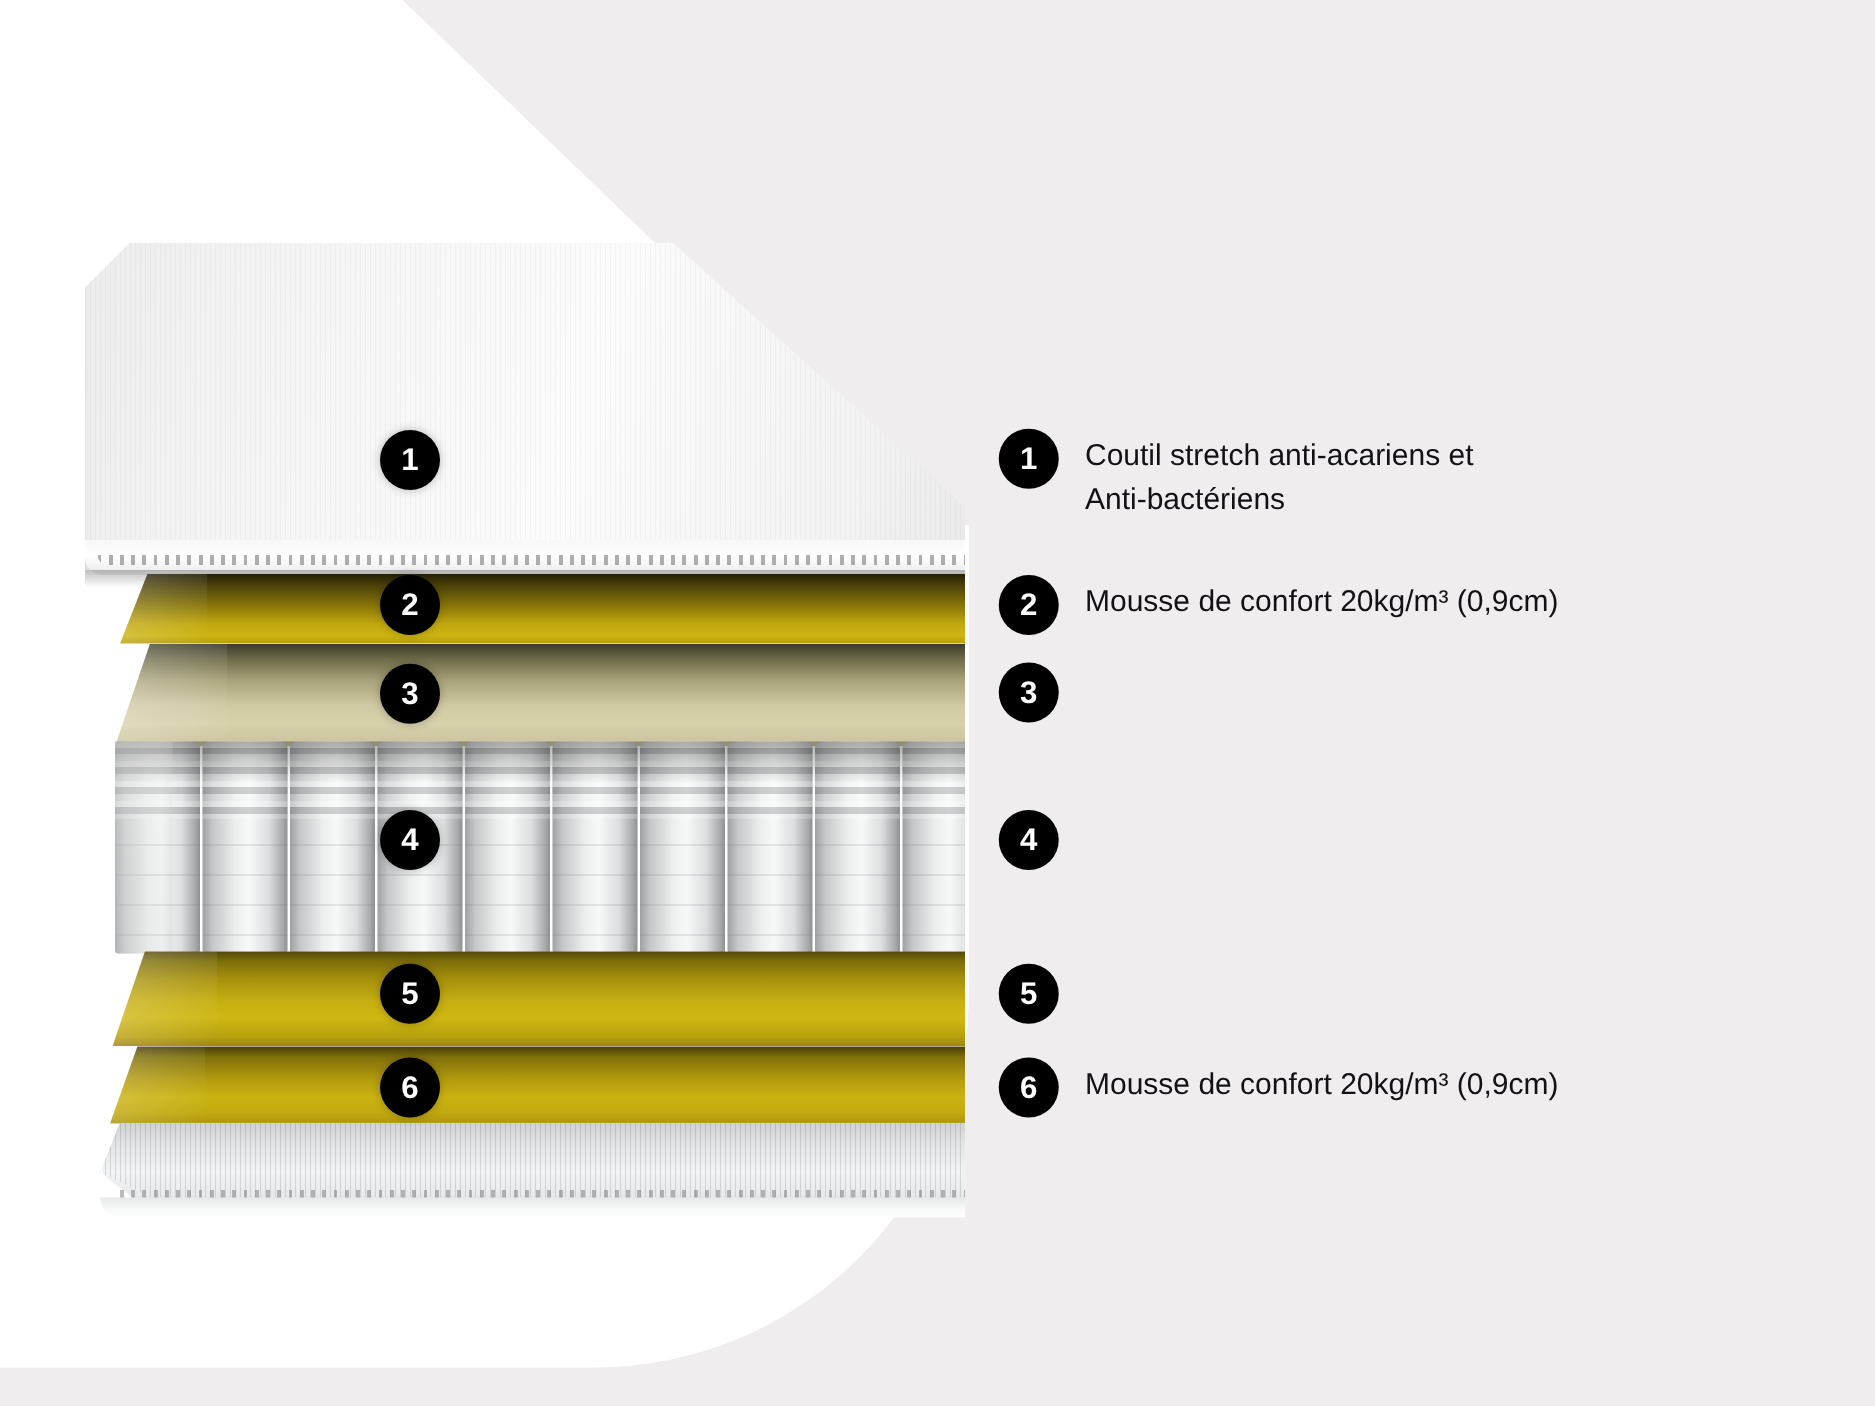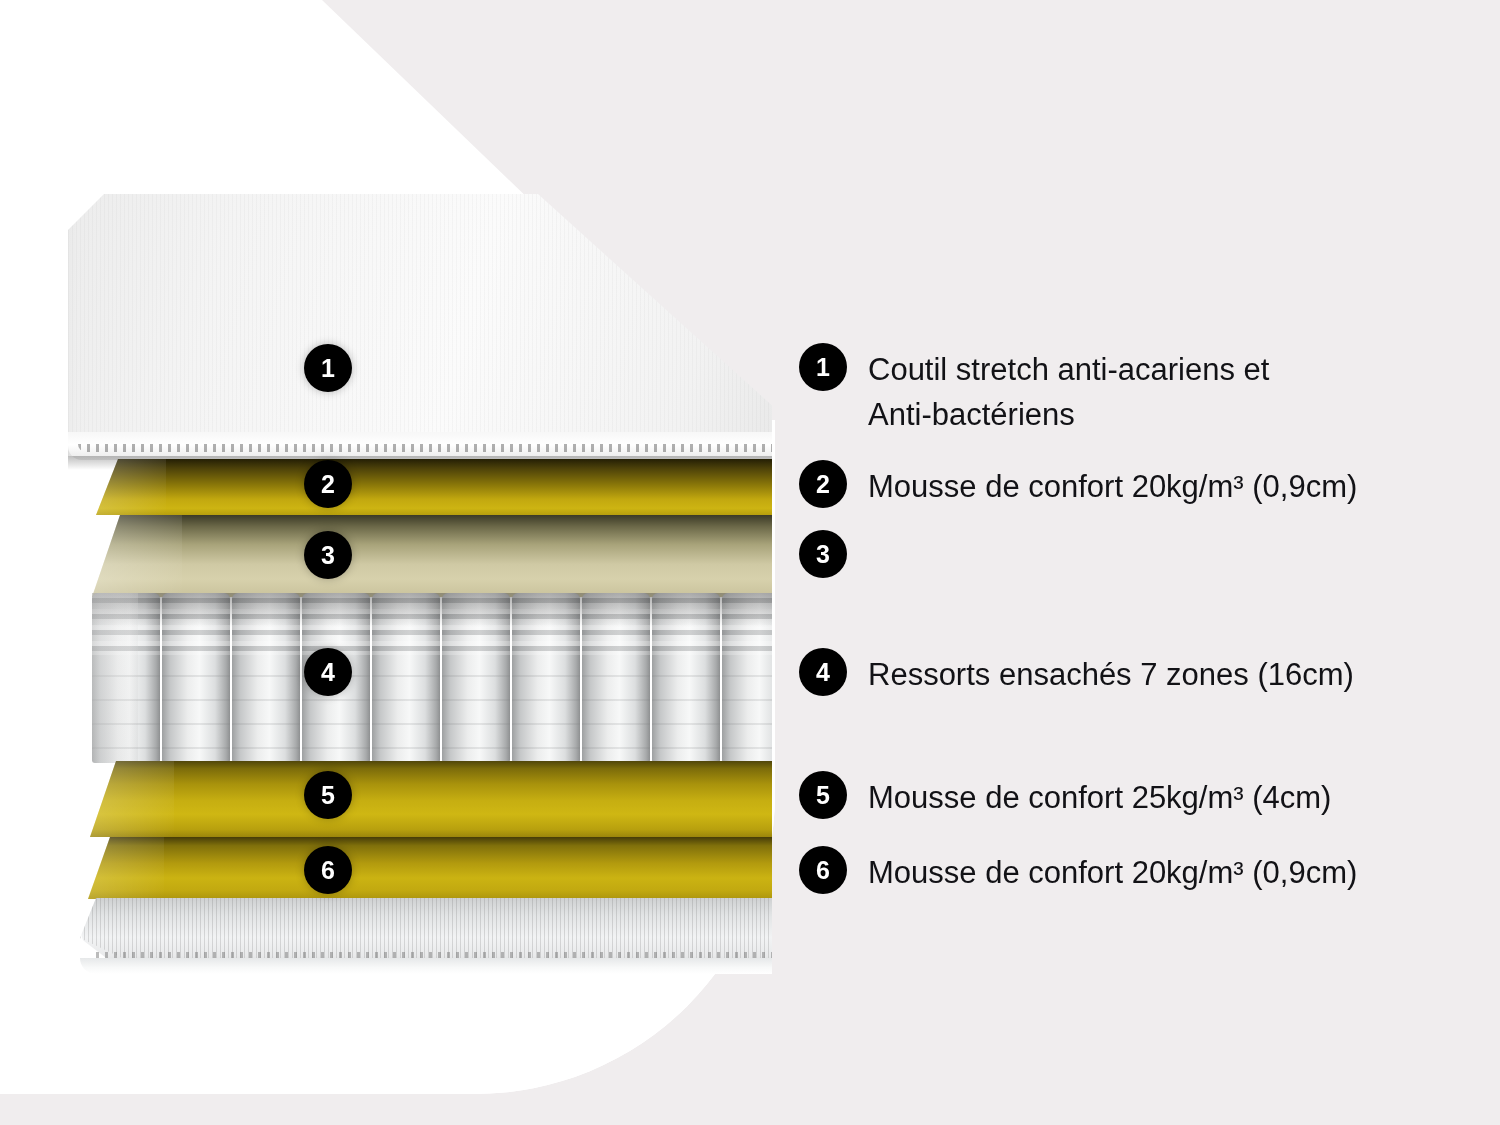--- a/index.html
+++ b/index.html
@@ -351,21 +351,21 @@
     display: flex;
     align-items: center;
     justify-content: center;
     font-size: 25px;
     font-weight: 700;
     line-height: 1;
   }
   .legend-text {
     margin-left: 21px;
     color: #121216;
-    font-size: 31px;
+    font-size: 24px;
     font-weight: 500;
     line-height: 1.45;
     white-space: pre-line;
     padding-top: 5px;
   }
 </style>
 </head>
 <body>
 
 <div id="page">
@@ -459,28 +459,26 @@
     <div class="legend-row" style="top:530px;">
       <div class="legend-badge">
         <span>3</span>
       </div>
     </div>
 
     <div class="legend-row" style="top:648px;">
       <div class="legend-badge">
         <span>4</span>
       </div>
-      <div class="legend-text">Ressorts ensachés 7 zones (16cm)</div>
     </div>
 
     <div class="legend-row" style="top:771px;">
       <div class="legend-badge">
         <span>5</span>
       </div>
-      <div class="legend-text">Mousse de confort 25kg/m³ (4cm)</div>
     </div>
 
     <div class="legend-row" style="top:846px;">
       <div class="legend-badge">
         <span>6</span>
       </div>
       <div class="legend-text">Mousse de confort 20kg/m³ (0,9cm)</div>
     </div>
 
   </div>

